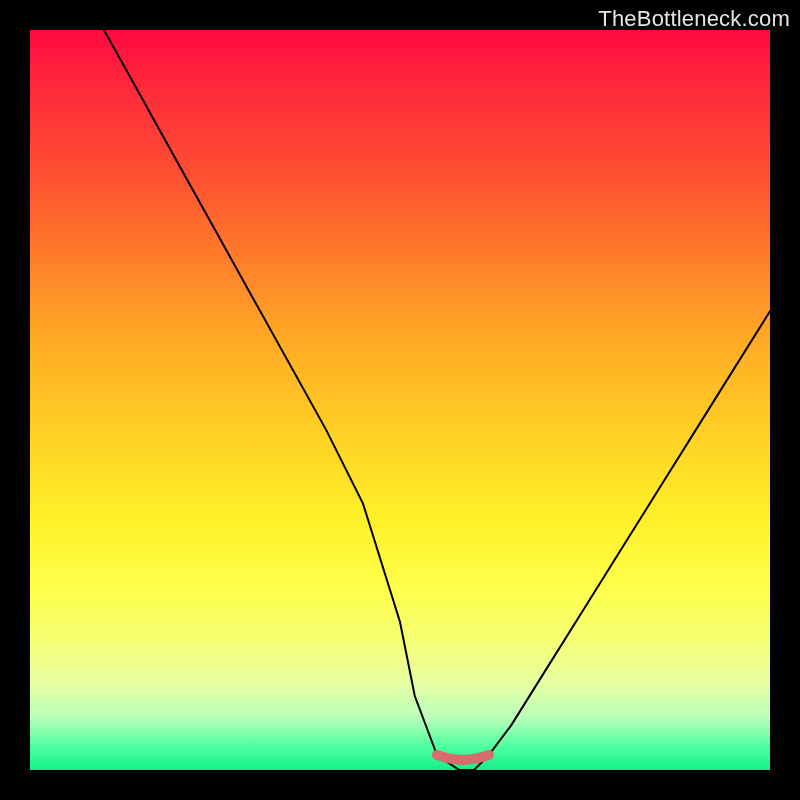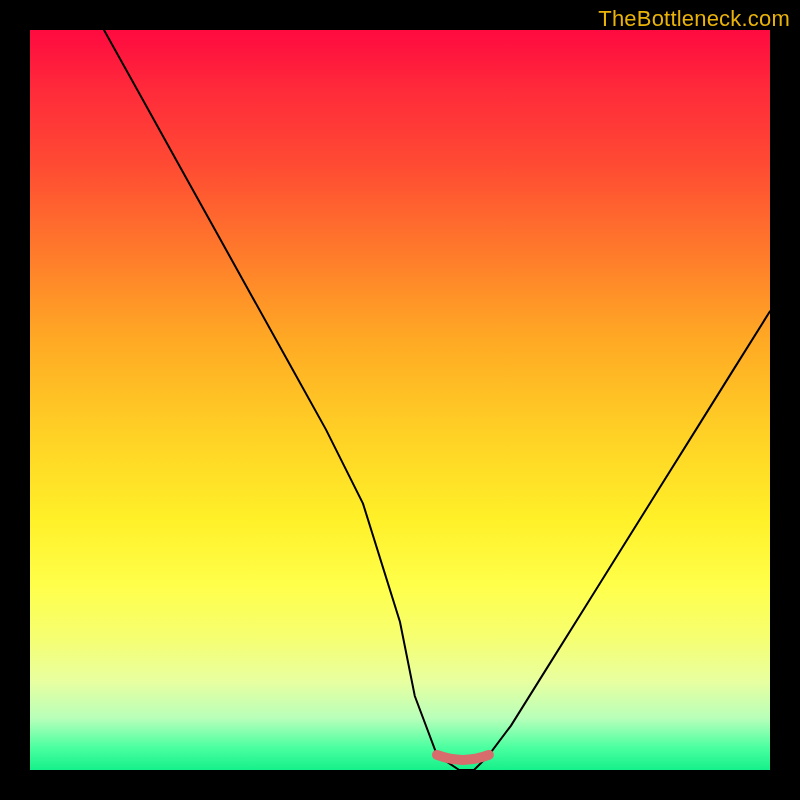--- a/index.html
+++ b/index.html
@@ -14,21 +14,21 @@
   .frame {
     position: relative;
     width: 800px;
     height: 800px;
     background: #000;
   }
   .watermark {
     position: absolute;
     top: 6px;
     right: 10px;
-    color: #eab308;
+    color: #e5e5e5;
     font-size: 22px;
     font-weight: 500;
     letter-spacing: 0.2px;
     z-index: 10;
   }
   .plot-area {
     position: absolute;
     left: 30px;
     top: 30px;
     width: 740px;

